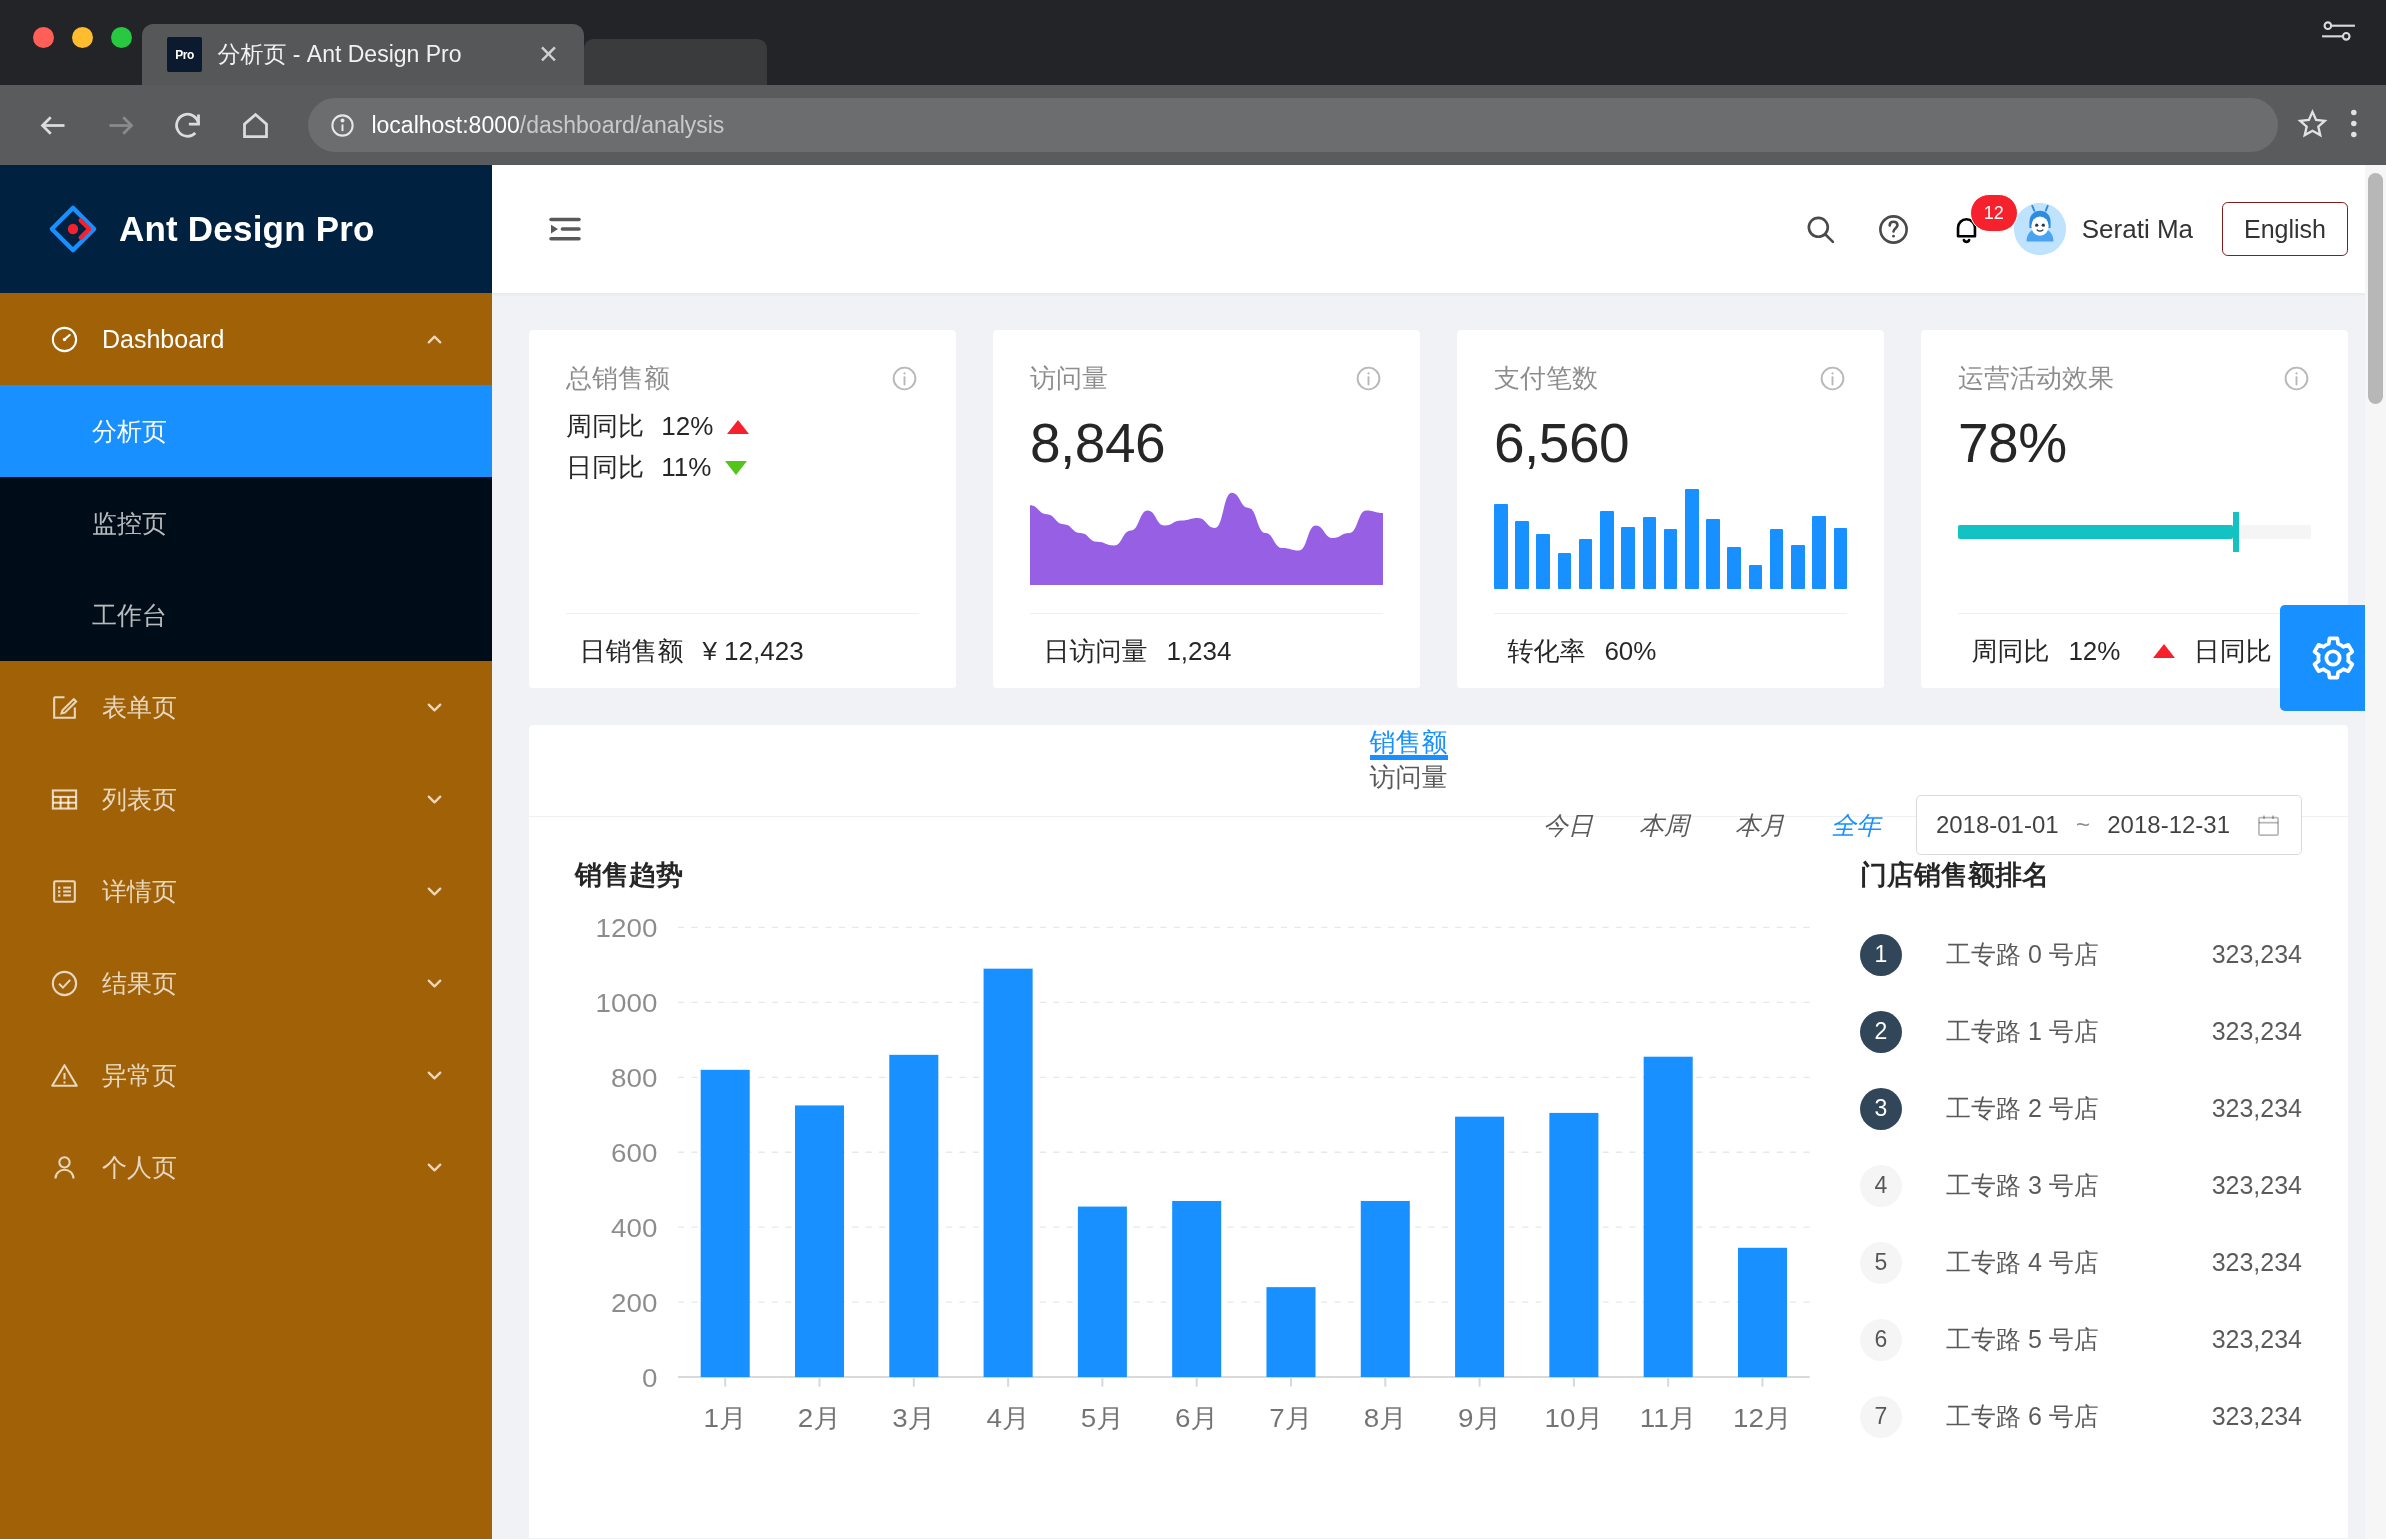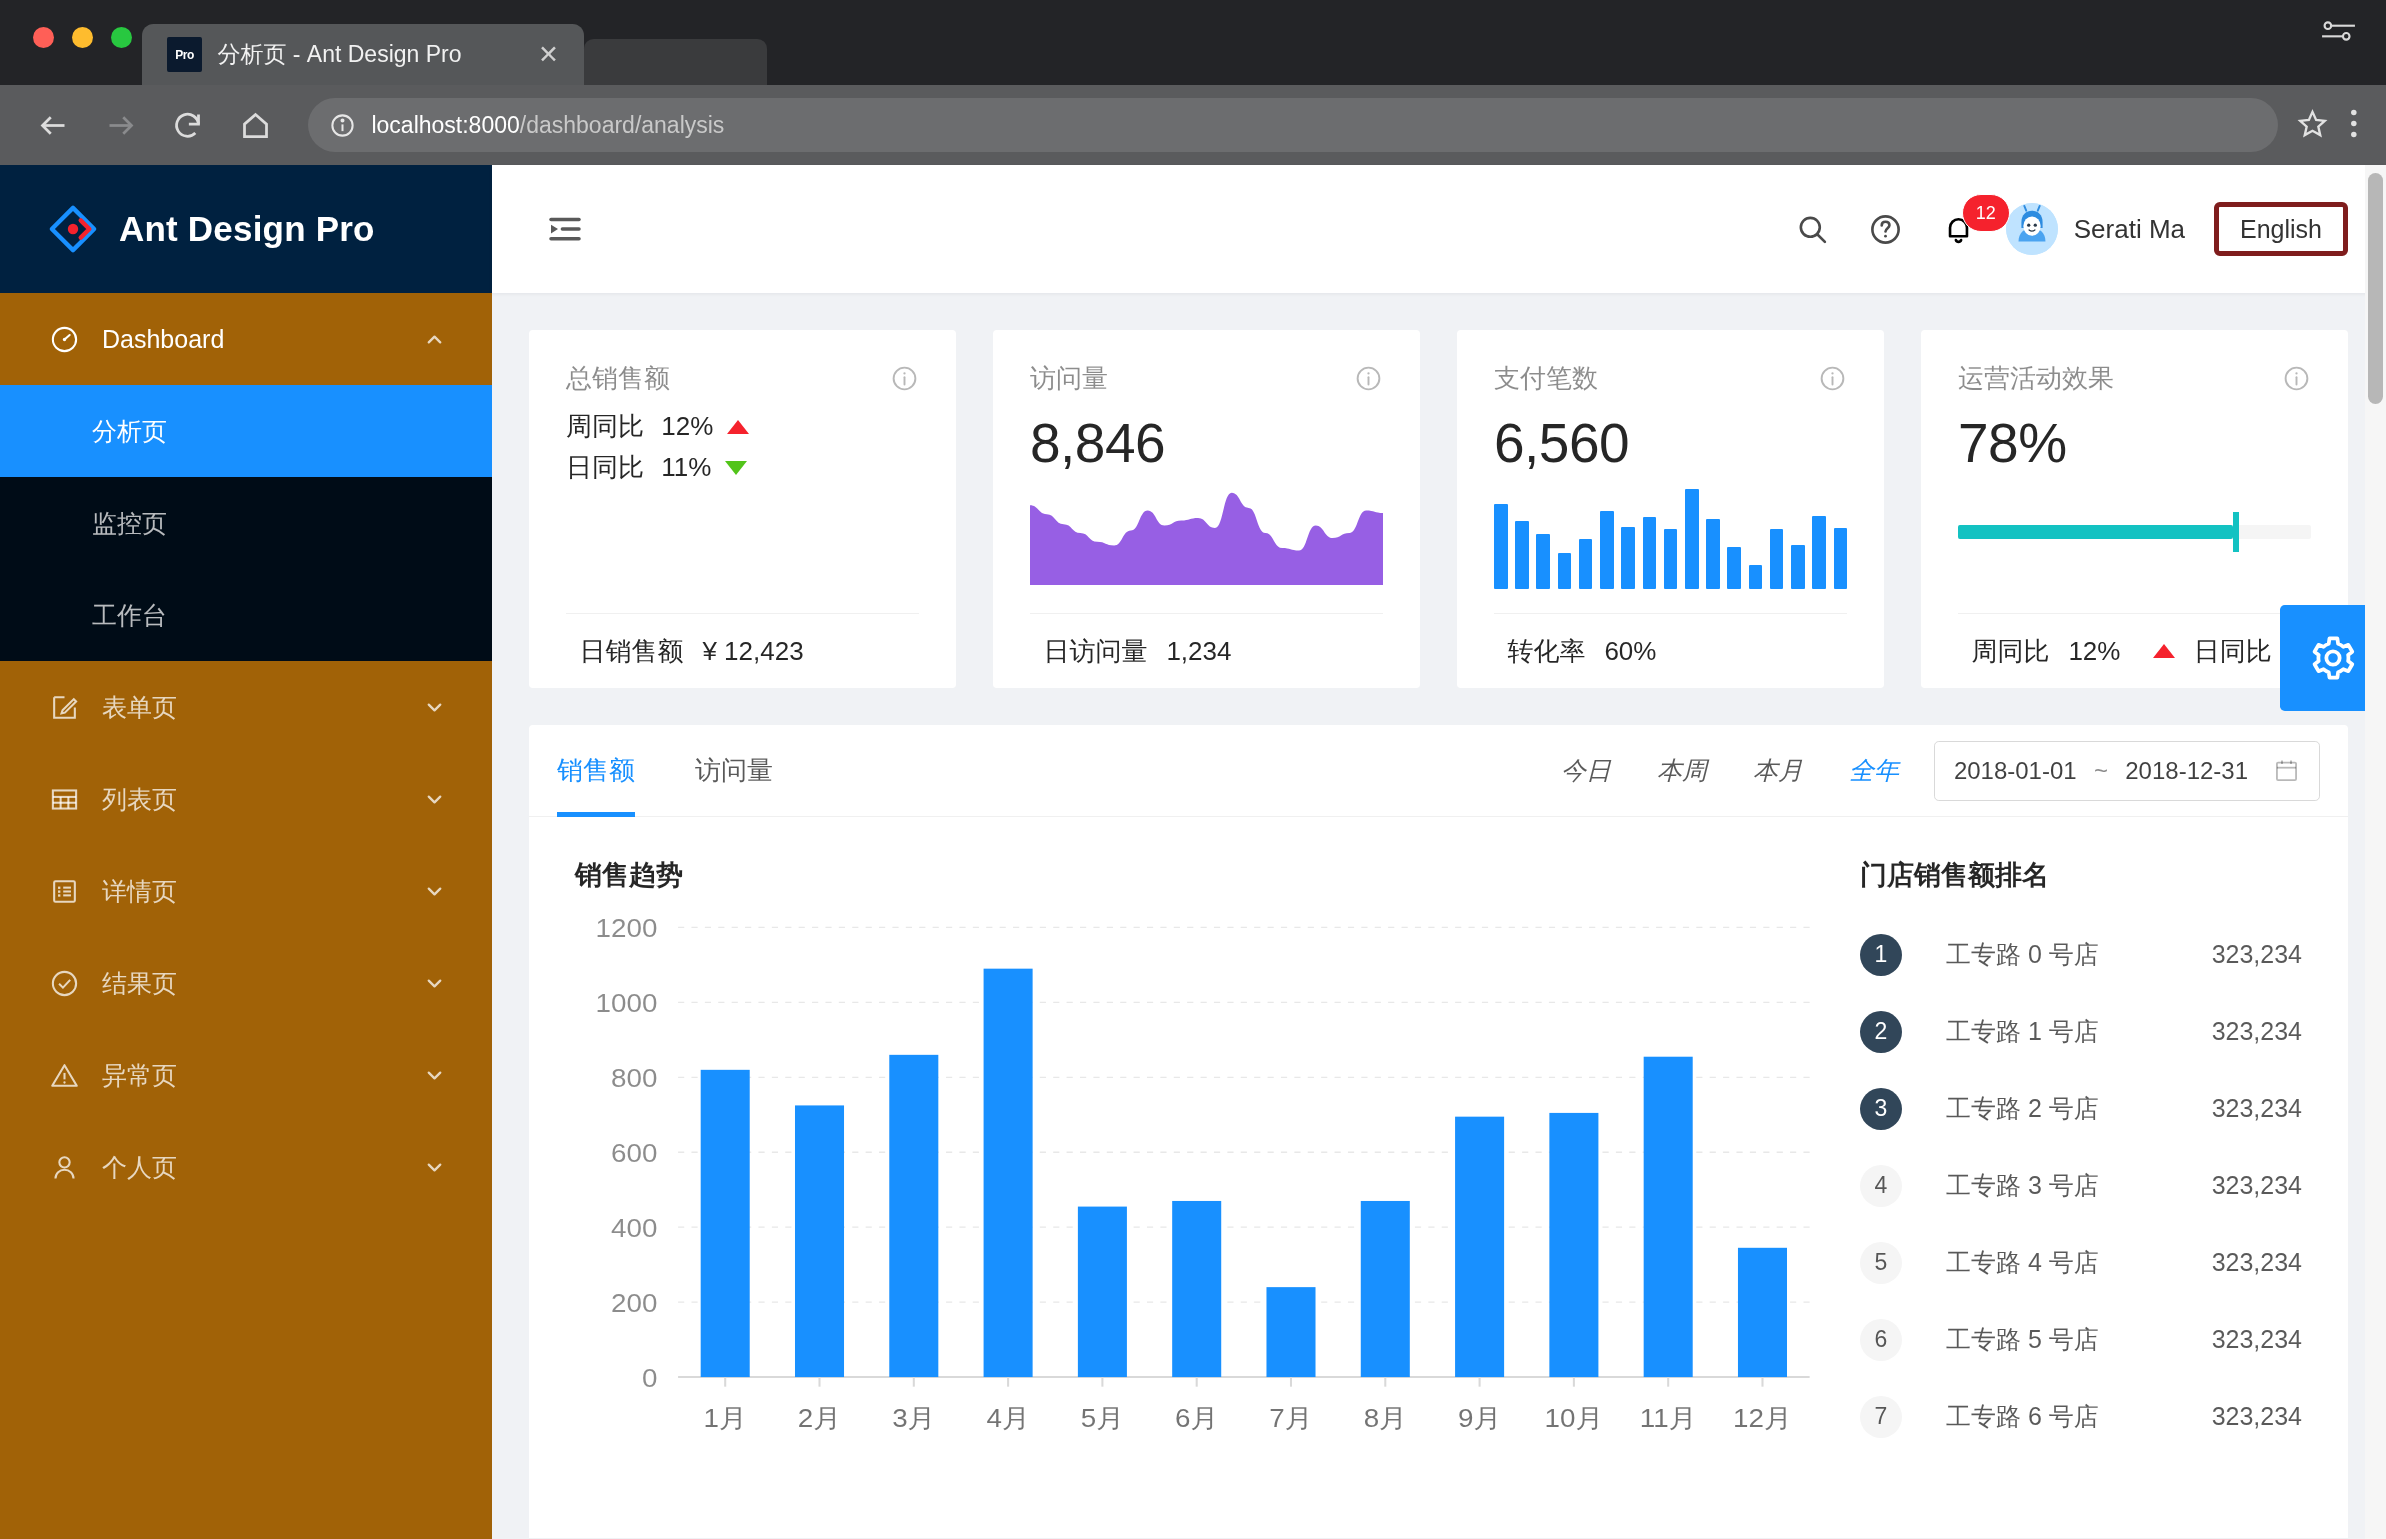--- a/index.html
+++ b/index.html
@@ -122,21 +122,21 @@
     display: flex; align-items: center; justify-content: center;
     padding: 0 9.6px; border: 1.9px solid #fff;
   }
   .user { display: flex; align-items: center; margin-left: 11.5px; }
   .avatar {
     width: 52px; height: 52px; border-radius: 50%; background: #bfe3ff;
     overflow: hidden; flex-shrink: 0;
   }
   .uname { font-size: 26px; color: #333; margin-left: 15.4px; }
   .lang-btn {
-    margin-left: 29px; height: 54px; padding: 0 21px; border: 5px solid #7f1d1d;
+    margin-left: 29px; height: 54px; padding: 0 21px; border: 1px solid #7f1d1d;
     border-radius: 5.8px; display: flex; align-items: center; font-size: 25px; color: #333;
     background: #fff;
   }
 
   .content { flex: 1; padding: 37px 38px 0 37px; overflow: hidden; }
 
   
   .cards { display: flex; gap: 37px; }
   .card {
     flex: 1; background: #fff; border-radius: 3.8px; padding: 31px 37px 0 37px;
@@ -164,21 +164,21 @@
   .progress-fill { height: 13.4px; background: #13c2c2; border-radius: 1.9px; }
   .progress-mark { position: absolute; top: -13.4px; width: 5.8px; height: 40px; background: #13c2c2; }
   .mini-area { width: 100%; height: 96px; margin-top: 5.8px; display:block; }
   .mini-bars { display: flex; align-items: flex-end; gap: 7.7px; height: 100px; margin-top: 3.8px; }
   .mini-bar { flex: 1; background: #1890ff; border-radius: 1px; }
 
   
   .panel { background: #fff; border-radius: 3.8px; margin-top: 37px; height: 788px; position: relative; }
   .panel-tabs {
     height: 92px; display: flex; align-items: center;
-    border-bottom: 1px solid #f0f0f0; padding: 0 28px;
+    border-bottom: 1px solid #f0f0f0; padding: 0 46px; flex-direction: column;
   }
   .ptab {
     font-size: 26px; color: rgba(0,0,0,0.65); height: 92px; display: flex;
     align-items: center; margin-right: 60px; position: relative;
   }
   .ptab.active { color: #1890ff; }
   .ptab.active::after {
     content: ''; position: absolute; bottom: 0; left: 0; right: 0; height: 4.8px; background: #1890ff;
   }
   .tabs-extra { margin-left: auto; display: flex; align-items: center; gap: 0; }

